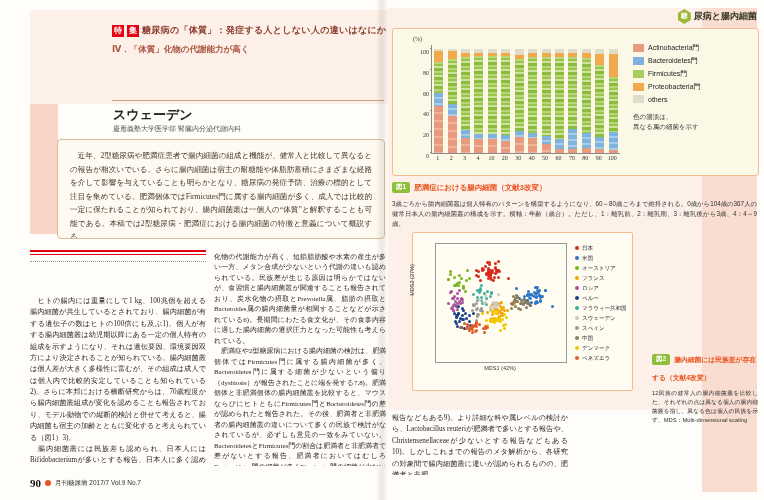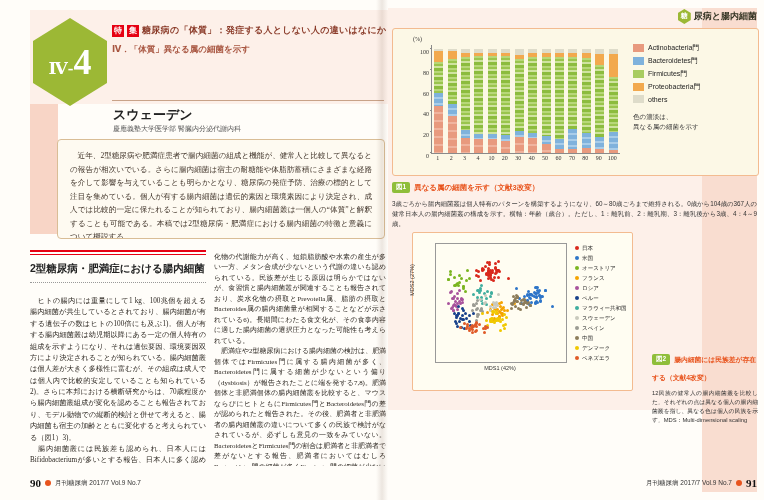--- a/index.html
+++ b/index.html
@@ -112,42 +112,38 @@
   #fig2-caption .figtext{font-size:5.8px;}
 </style>
 </head>
 <body>
 
 <div class="spread">
 
   <div class="lp-topband"></div>
   <div class="lp-strip"></div>
 
-  <div class="hexagon">
-    <div class="hex-inner"><span class="hex-roman">Ⅳ-</span><span class="hex-num">4</span></div>
-  </div>
 
   <div class="feature-row sans">
     <span class="badge-sq">特</span>
     <span class="badge-sq">集</span>
     <span class="feature-title">糖尿病の「体質」：発症する人としない人の違いはなにか？</span>
   </div>
-  <div class="series-row sans">Ⅳ．「体質」異なる属の細菌を示す</div>
+  <div class="series-row sans">Ⅳ．「体質」化物の代謝能力が高く</div>
 
   <div class="title-rule"></div>
 
   <div class="author">スウェーデン</div>
   <div class="affil sans">慶應義塾大学医学部 腎臓内分泌代謝内科</div>
 
-  <div class="abstract-box">　近年、2型糖尿病や肥満症患者で腸内細菌の組成と機能が、健常人と比較して異なるとの報告が相次いでいる。さらに腸内細菌は宿主の耐糖能や体脂肪蓄積にさまざまな経路を介して影響を与えていることも明らかとなり、糖尿病の発症予防、治療の標的として注目を集めている。個人が有する腸内細菌は遺伝的素因と環境素因により決定され、成人では比較的一定に保たれることが知られており、腸内細菌叢は一個人の“体質”と解釈することも可能である。本稿では2型糖尿病・肥満症における腸内細菌の特徴と意義について概説する。</div>
+  <div class="abstract-box">　近年、2型糖尿病や肥満症患者で腸内細菌の組成と機能が、健常人と比較して異なるとの報告が相次いでいる。さらに腸内細菌は宿主の耐糖能や体脂肪蓄積にさまざまな経路を介して影響を与えていることも明らかとなり、糖尿病の発症予防、治療の標的として注目を集めている。肥満個体ではFirmicutes門に属する腸内細菌が多く、成人では比較的一定に保たれることが知られており、腸内細菌叢は一個人の“体質”と解釈することも可能である。本稿では2型糖尿病・肥満症における腸内細菌の特徴と意義について概説する。</div>
 
   <div class="sec-block">
     <div class="rule-red-thick"></div>
     <div class="rule-red-thin"></div>
-    <div class="sec-heading">2型糖尿病・肥満症における腸内細菌</div>
     <div class="rule-dotted"></div>
   </div>
 
   <div class="bodycol" id="col1">
       <p>　ヒトの腸内には重量にして1 kg、100兆個を超える腸内細菌が共生しているとされており、腸内細菌が有する遺伝子の数はヒトの100倍にも及ぶ1)。個人が有する腸内細菌叢は幼児期以降にある一定の個人特有の組成を示すようになり、それは遺伝要因、環境要因双方により決定されることが知られている。腸内細菌叢は個人差が大きく多様性に富むが、その組成は成人では個人内で比較的安定していることも知られている2)。さらに本邦における横断研究からは、70歳程度から腸内細菌叢組成が変化を認めることも報告されており、モデル動物での縦断的検討と併せて考えると、腸内細菌も宿主の加齢とともに変化すると考えられている（図1）3)。</p>
       <p>　腸内細菌叢には民族差も認められ、日本人にはBifidobacteriumが多いとする報告、日本人に多く認められる腸内細菌種が存在するなどの報告がなされている（図2）4,5)。機能的にも日本人の腸内細菌叢は、炭水</p>
     </div>
   <div class="bodycol" id="col2">
       <p>化物の代謝能力が高く、短鎖脂肪酸や水素の産生が多い一方、メタン合成が少ないという代謝の違いも認められている。民族差が生じる原因は明らかではないが、食習慣と腸内細菌叢が関連することも報告されており、炭水化物の摂取とPrevotella属、脂肪の摂取とBacteroides属の腸内細菌量が相関することなどが示されている6)。長期間にわたる食文化が、その食事内容に適した腸内細菌の選択圧力となった可能性も考えられている。</p>
       <p>　肥満症や2型糖尿病における腸内細菌の検討は、肥満個体ではFirmicutes門に属する腸内細菌が多く、Bacteroidetes門に属する細菌が少ないという偏り（dysbiosis）が報告されたことに端を発する7,8)。肥満個体と非肥満個体の腸内細菌叢を比較すると、マウスならびにヒトともにFirmicutes門とBacteroidetes門の差が認められたと報告された。その後、肥満者と非肥満者の腸内細菌叢の違いについて多くの民族で検討がなされているが、必ずしも意見の一致をみていない。BacteroidetesとFirmicutes門の割合は肥満者と非肥満者で差がないとする報告、肥満者においてはむしろBacteroidetes門の細菌が多くFirmicutes門の細菌が少ないとする</p>
@@ -320,21 +316,21 @@
           <div class="leg-item">
             <span class="leg-chip" style="background: rgb(222, 220, 202);"></span>
             <span class="leg-label">others</span>
           </div>
         </div>
       <div class="f1-note">色の濃淡は、
 異なる属の細菌を示す</div>
     </div>
   </div>
   <div class="figcap" id="fig1-caption">
-    <span class="figbadge">図1</span><span class="figtitle">異なる属の細菌を示す（文献3改変）</span>
+    <span class="figbadge">図1</span><span class="figtitle">肥満症における腸内細菌（文献3改変）</span>
     <div class="figtext">3歳ごろから腸内細菌叢は個人特有のパターンを構築するようになり、60～80歳ごろまで維持される。0歳から104歳の367人の健常日本人の腸内細菌叢の構成を示す。横軸：年齢（歳台）。ただし、1：離乳前、2：離乳期、3：離乳後から3歳、4：4～9歳。</div>
   </div>
 
   <div class="fig2-box">
     <div class="f2-ylab sans">MDS2 (27%)</div>
     <div class="f2-plot" id="f2-plot">
         <span class="dot" style="left: 46.8223%; top: 21.055%; background: rgb(217, 41, 28);"></span>
         <span class="dot" style="left: 45.1614%; top: 22.7649%; background: rgb(217, 41, 28);"></span>
         <span class="dot" style="left: 38.9999%; top: 24.1851%; background: rgb(217, 41, 28);"></span>
         <span class="dot" style="left: 39.7435%; top: 15.9505%; background: rgb(217, 41, 28);"></span>
@@ -717,20 +713,18 @@
           <span class="f2-leg-dot" style="background: rgb(224, 90, 40);"></span>
           <span class="f2-leg-label">ベネズエラ</span>
         </div>
       </div>
   </div>
   <div class="figcap" id="fig2-caption">
     <span class="figbadge">図2</span><span class="figtitle">腸内細菌には民族差が存在する（文献4改変）</span>
     <div class="figtext">12民族の健常人の腸内細菌叢を比較した。それぞれの点は異なる個人の腸内細菌叢を指し、異なる色は個人の民族を示す。MDS：Multi-dimensional scaling</div>
   </div>
 
-
-  <div class="footer" id="footer-right">
-    <span class="sans">月刊糖尿病 2017/7 Vol.9 No.7</span>
-    <span class="red-dot"></span>
-    <span class="pagenum">91</span>
-  </div>
+  <div class="bodycol" id="p2col1">
+      <p>報告などもある9)。より詳細な科や属レベルの検討から、Lactobacillus reuteriが肥満者で多いとする報告や、Christensenellaceaeが少ないとする報告などもある10)。しかしこれまでの報告のメタ解析から、各研究の対象間で腸内細菌叢に違いが認められるものの、肥満者と非肥</p>
+    </div>
+
 
 </div>
 
 </body></html>

